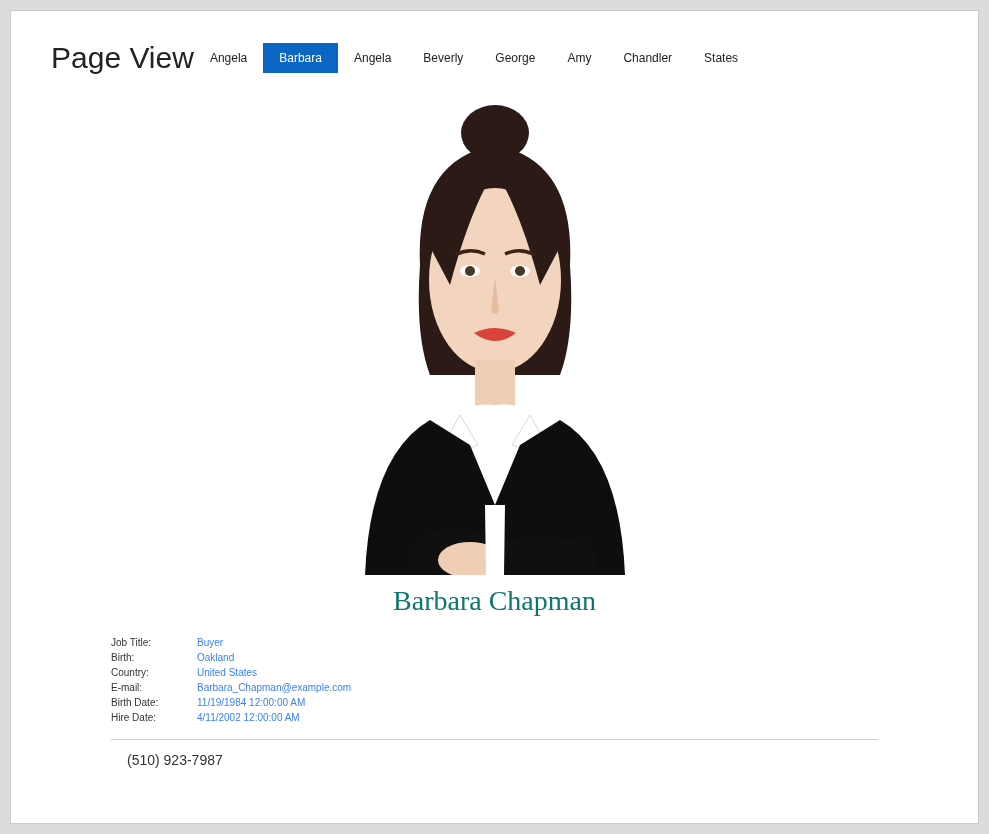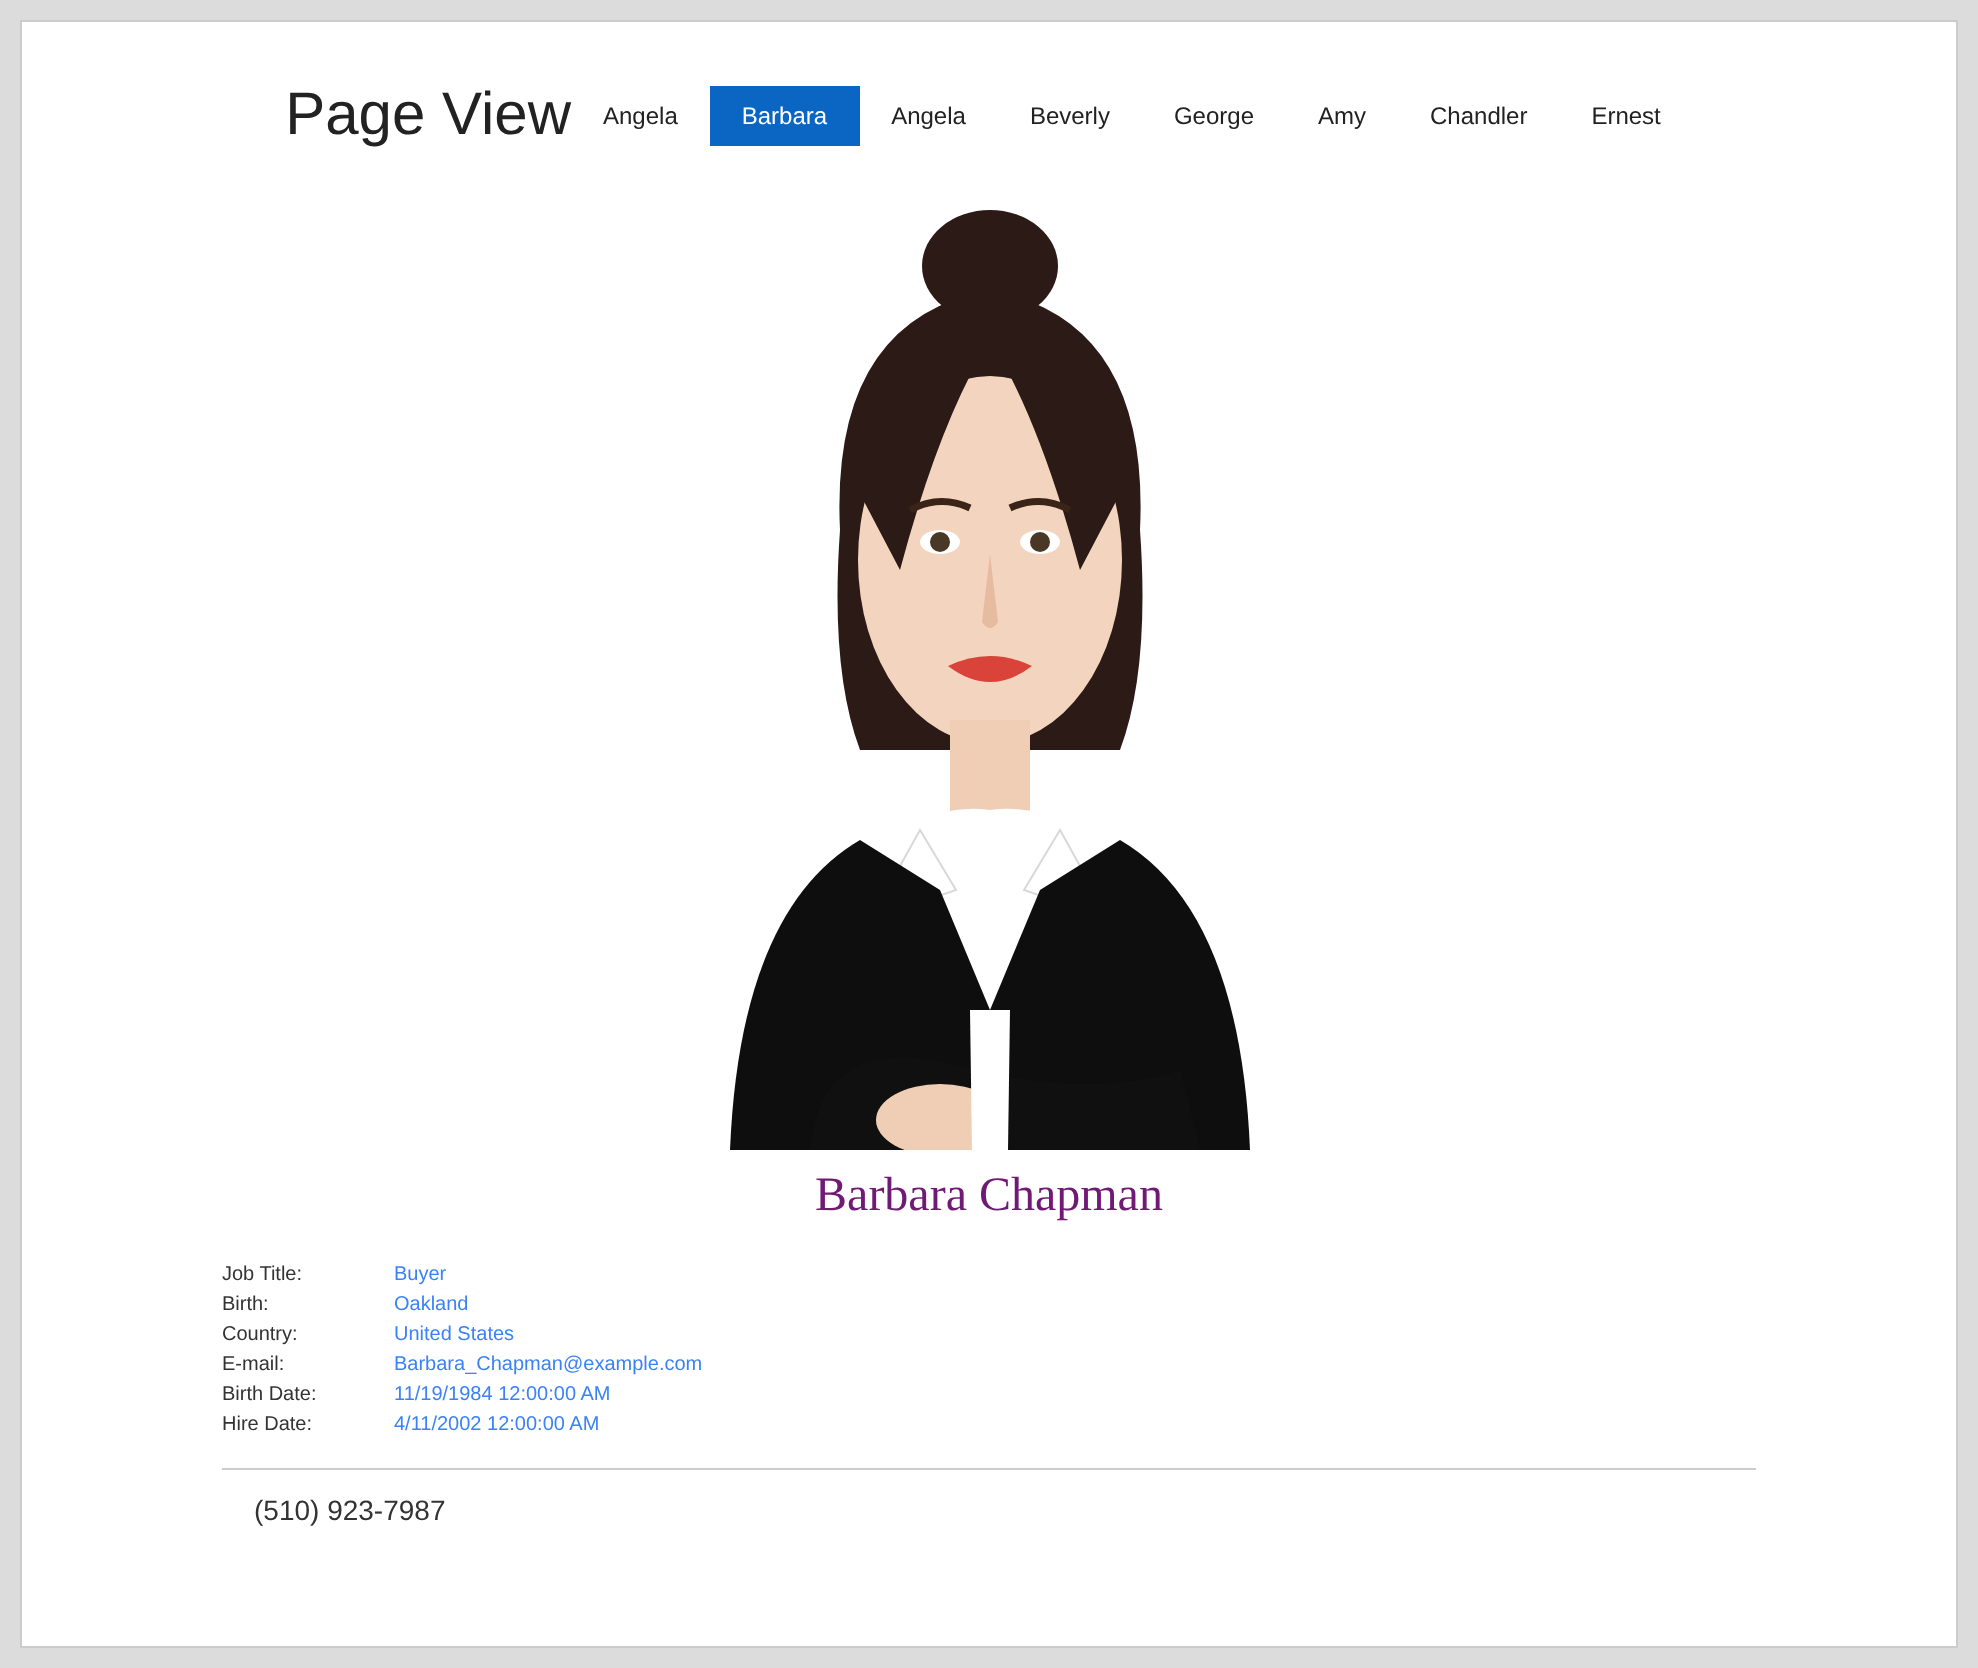--- a/index.html
+++ b/index.html
@@ -17,21 +17,21 @@
     .page-container {
       background: white;
       width: 100%;
       height: 100%;
       border: 1px solid #cccccc;
       padding: 30px 40px;
     }
     .header {
       display: flex;
       align-items: center;
-      justify-content: center;
+      justify-content: flex-start;
       margin-bottom: 20px;
     }
     .page-title {
       font-size: 30px;
       font-weight: 300;
       color: #222;
     }
     .tabs {
       display: flex;
       gap: 0;
@@ -60,22 +60,22 @@
       align-items: flex-end;
       justify-content: center;
       margin-bottom: 10px;
     }
     .photo-svg {
       width: 370px;
       height: 470px;
     }
     .person-name {
       font-family: Georgia, 'Times New Roman', serif;
-      font-size: 24px;
-      color: #701a75;
+      font-size: 28px;
+      color: #0f766e;
       margin-bottom: 18px;
     }
     .details-grid {
       width: 100%;
       padding: 0 60px;
       font-size: 10px;
       line-height: 1.5;
     }
     .detail-row {
       display: flex;
@@ -107,21 +107,21 @@
   <div class="header">
     <div class="page-title">Page View</div>
     <div class="tabs">
       <div class="tab-item">Angela</div>
       <div class="tab-item active">Barbara</div>
       <div class="tab-item">Angela</div>
       <div class="tab-item">Beverly</div>
       <div class="tab-item">George</div>
       <div class="tab-item">Amy</div>
       <div class="tab-item">Chandler</div>
-      <div class="tab-item">Ernest</div>
+      <div class="tab-item">States</div>
     </div>
   </div>
 
   <div class="content-area">
     <div class="person-photo">
       <svg class="photo-svg" viewBox="0 0 370 470">
 
         <ellipse cx="185" cy="28" rx="34" ry="28" fill="#2b1a15"></ellipse>
 
         <path d="M 110 160 Q 105 55 185 40 Q 265 55 260 160 Q 265 230 250 270 L 120 270 Q 105 230 110 160 Z" fill="#2b1a15"></path>

